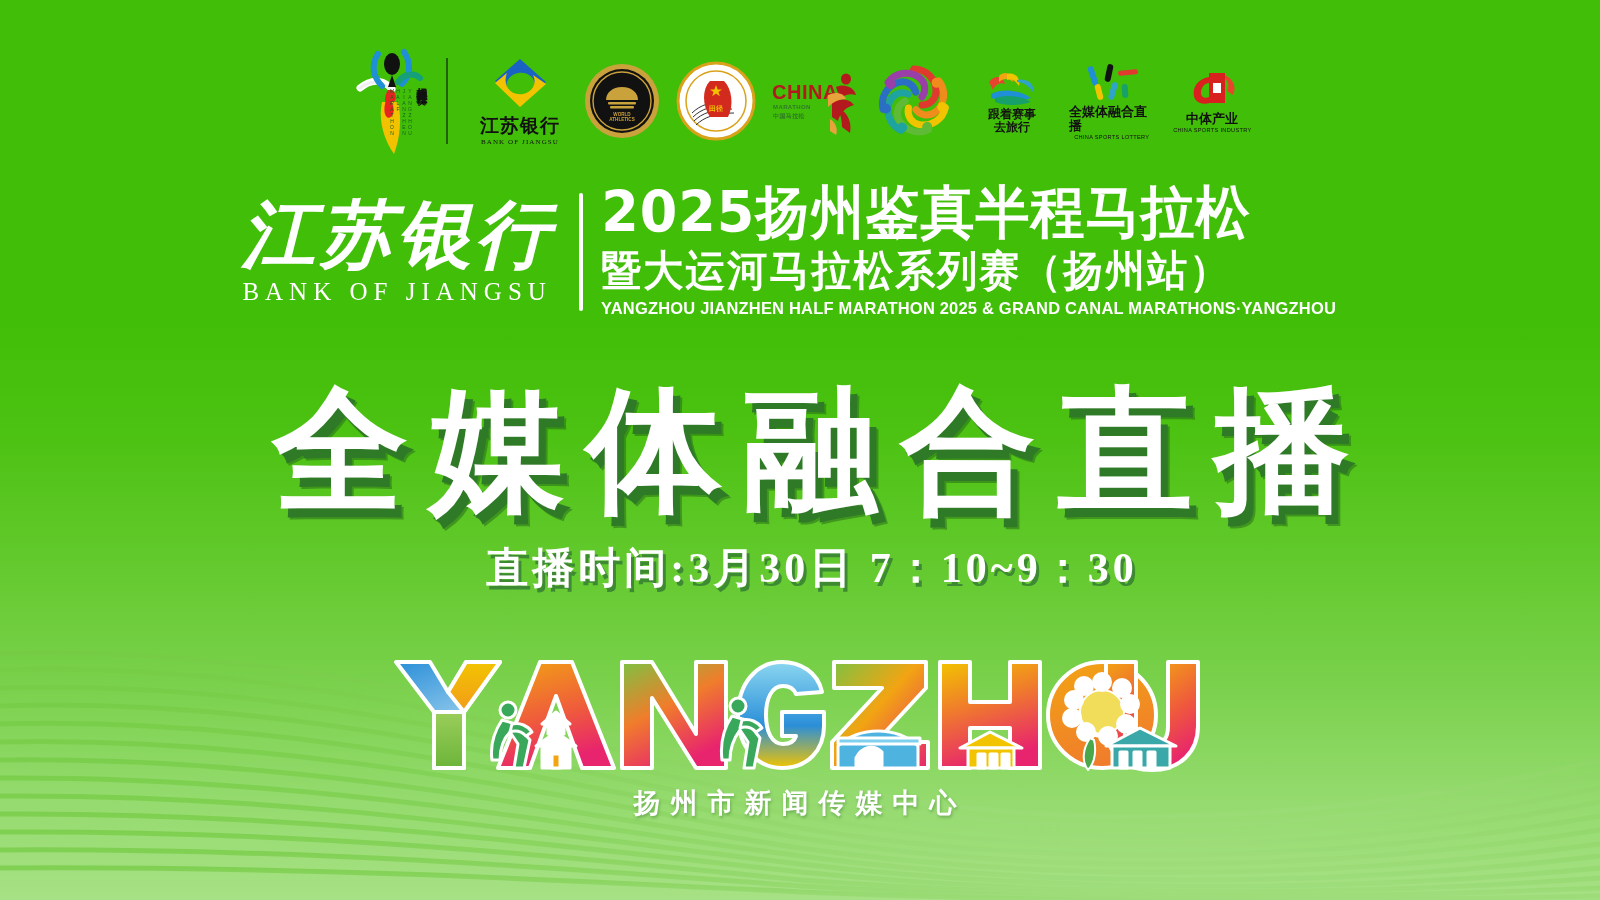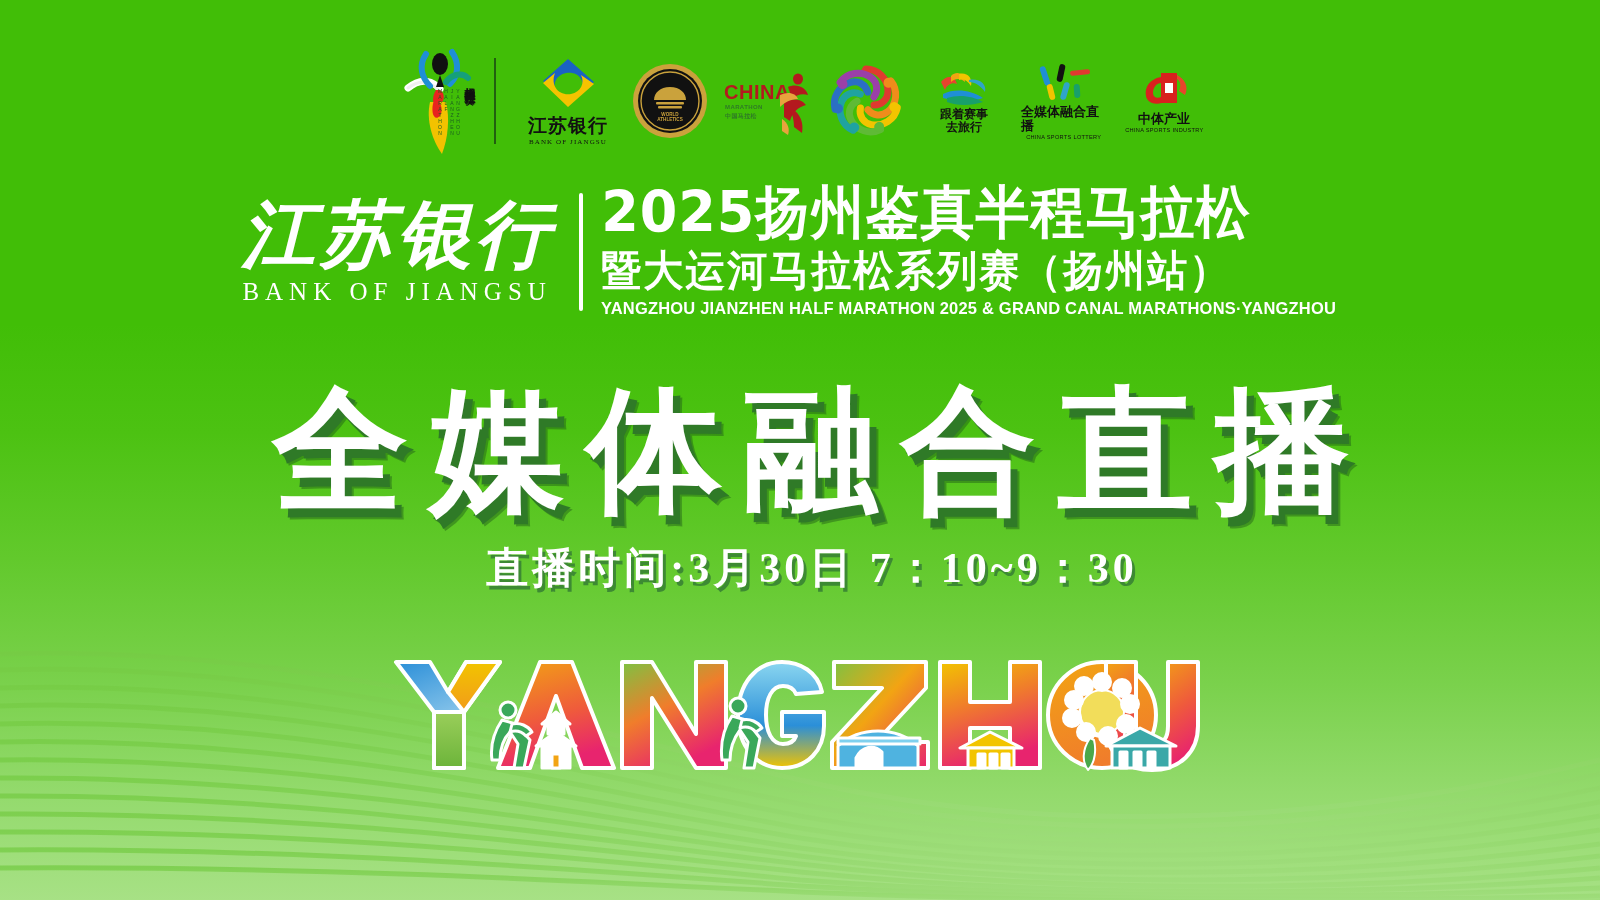--- a/index.html
+++ b/index.html
@@ -194,20 +194,38 @@
         <g fill="#caa23c">
           <path d="M38,24 C28,24 22,30 22,37 L54,37 C54,30 48,24 38,24 Z"></path>
           <rect x="24" y="39" width="28" height="2.4" rx="1"></rect>
           <rect x="26" y="43" width="24" height="2.4" rx="1"></rect>
         </g>
         <text x="38" y="53" font-size="4.6" fill="#caa23c" text-anchor="middle" font-family="Liberation Sans, sans-serif" font-weight="700">WORLD</text>
         <text x="38" y="58" font-size="4.6" fill="#caa23c" text-anchor="middle" font-family="Liberation Sans, sans-serif" font-weight="700">ATHLETICS</text>
       </svg>
     </div>
 
+    <div class="sp">
+      <svg class="caa" viewBox="0 0 80 80">
+        <circle cx="40" cy="40" r="38" fill="#fff"></circle>
+        <circle cx="40" cy="40" r="38" fill="none" stroke="#d9a21b" stroke-width="3"></circle>
+        <circle cx="40" cy="40" r="30" fill="#fff" stroke="#d9a21b" stroke-width="1.5"></circle>
+        <g stroke="#333" stroke-width="1" fill="none">
+          <path d="M16,52 C24,44 36,40 52,40"></path>
+          <path d="M17,56 C25,48 37,44 54,44"></path>
+          <path d="M18,60 C26,52 38,48 56,48"></path>
+          <path d="M20,64 C28,56 40,52 58,52"></path>
+        </g>
+        <path d="M34,20 C26,28 26,44 34,56 L52,56 C58,44 56,28 48,20 Z" fill="#d32a1e"></path>
+        <g fill="#f4c300">
+          <polygon points="40,24 41.6,28.4 46,28.4 42.4,31 43.8,35.2 40,32.6 36.2,35.2 37.6,31 34,28.4 38.4,28.4"></polygon>
+        </g>
+        <text x="40" y="50" font-size="7" fill="#f4c300" text-anchor="middle" font-family="Liberation Serif, serif" font-weight="700">田径</text>
+      </svg>
+    </div>
 
     <div class="sp chinam">
       <svg width="90" height="72" viewBox="0 0 90 72">
         <text x="2" y="34" font-size="20" fill="#b4191e" font-weight="700" font-family="Liberation Sans, sans-serif" letter-spacing="0.5">CHINA</text>
         <text x="3" y="44" font-size="6" fill="#2f7a27" font-weight="700" font-family="Liberation Sans, sans-serif" letter-spacing="0.4">MARATHON</text>
         <text x="3" y="53" font-size="6" fill="#2f7a27" font-weight="700" font-family="Liberation Serif, serif" letter-spacing="0.4">中国马拉松</text>
         <g fill="#b4191e">
           <ellipse cx="76" cy="14" rx="5" ry="5.5"></ellipse>
           <path d="M66,22 C74,18 84,22 86,30 C80,28 74,30 70,34 Z"></path>
           <path d="M62,38 C70,32 80,34 84,40 C76,42 70,48 68,56 L62,52 Z"></path>
@@ -441,14 +459,15 @@
           <path d="M750,88 L716,106 L786,106 Z"></path>
           <rect x="722" y="106" width="58" height="22"></rect>
           <rect x="730" y="112" width="7" height="16" fill="#ffffff"></rect>
           <rect x="744" y="112" width="7" height="16" fill="#ffffff"></rect>
           <rect x="758" y="112" width="7" height="16" fill="#ffffff"></rect>
         </g>
       </g>
     </svg>
   </div>
 
+  <div id="credit">扬州市新闻传媒中心</div>
 
 </div>
 
 </body></html>

